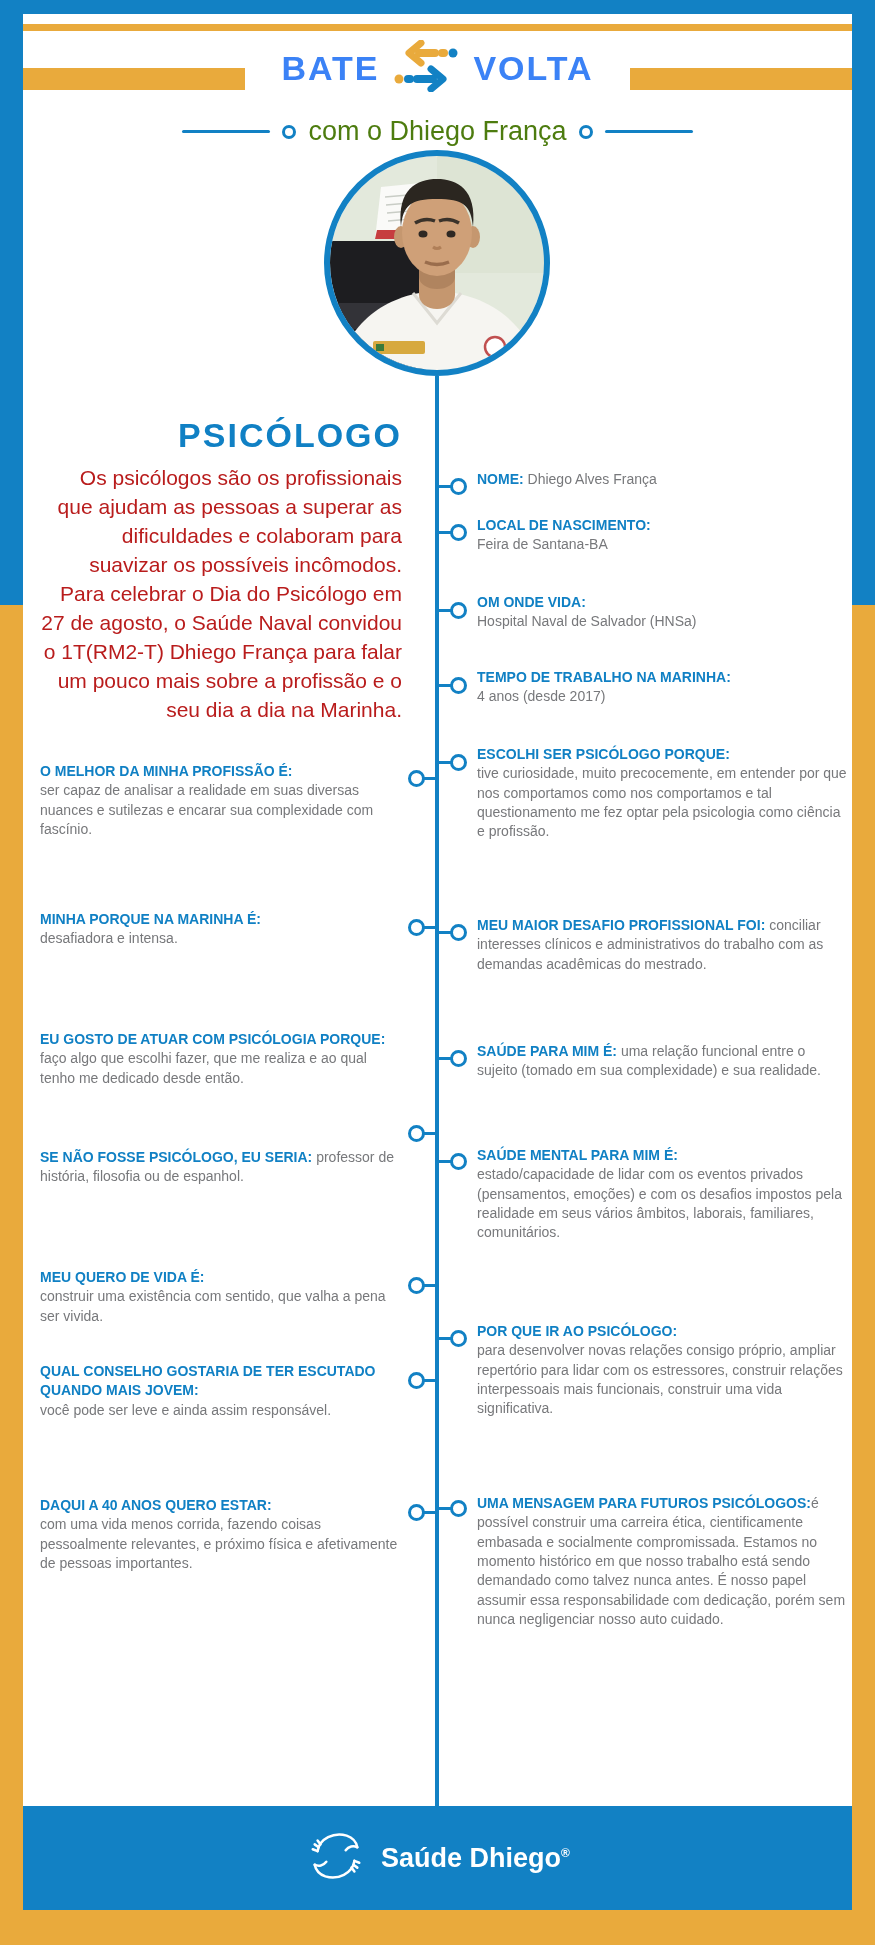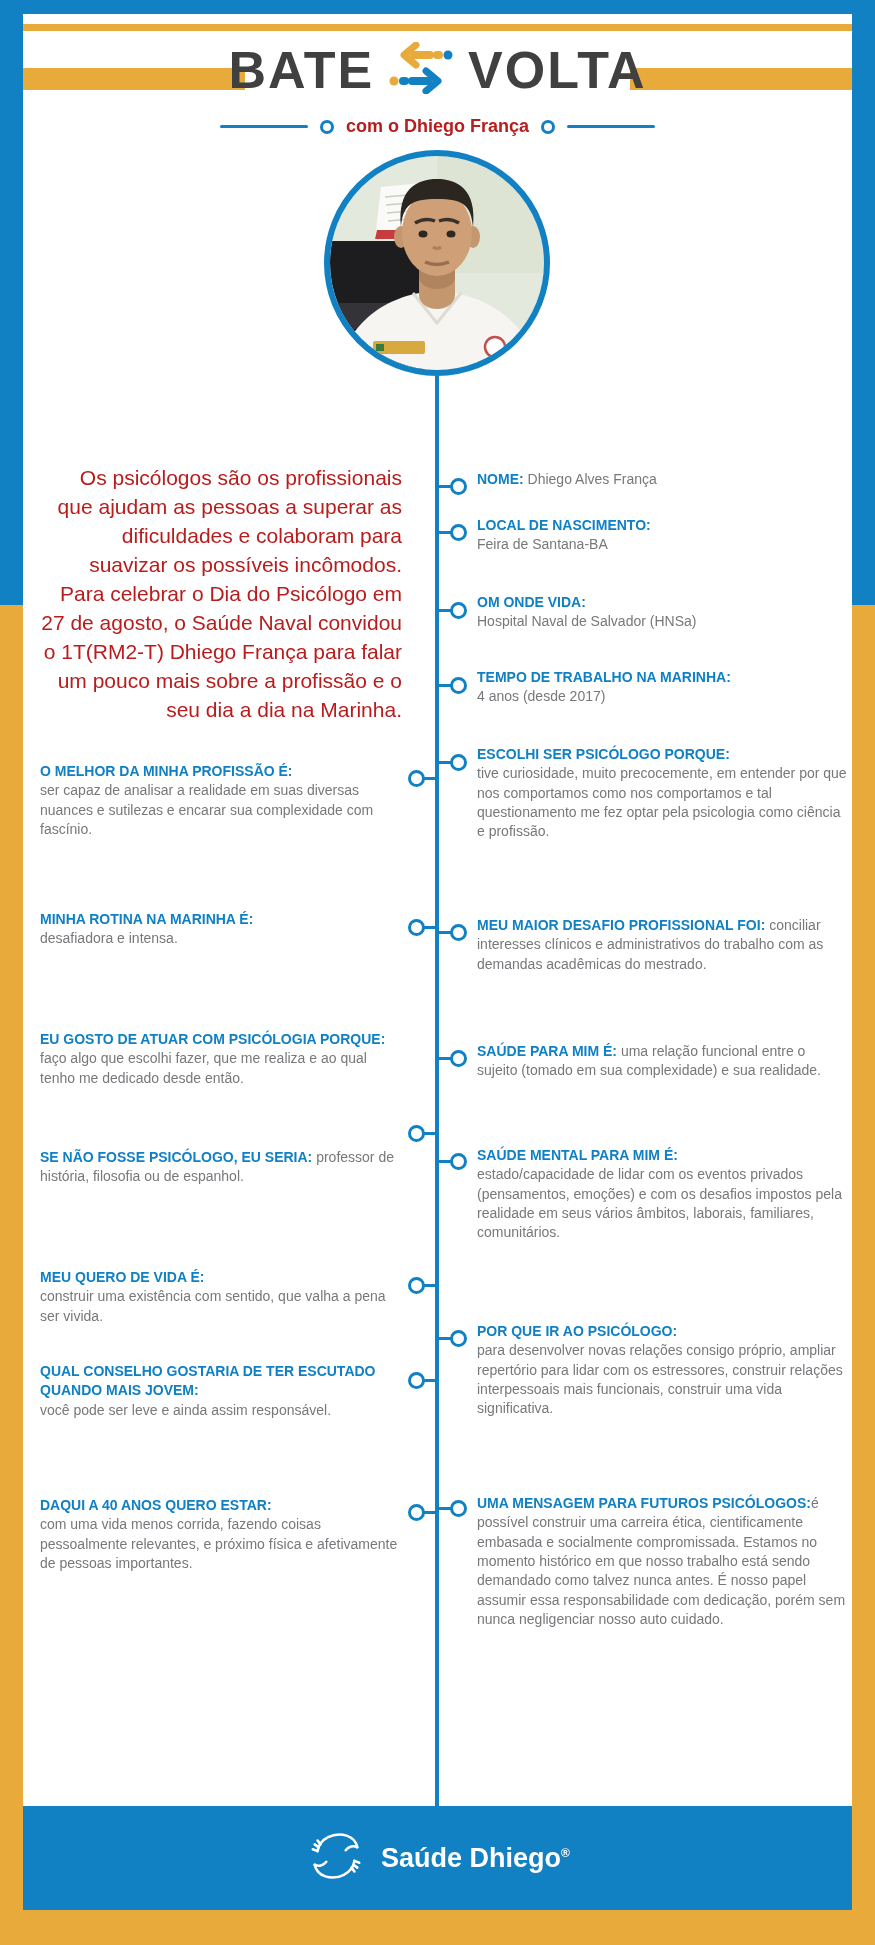--- a/index.html
+++ b/index.html
@@ -13,26 +13,26 @@
   .border-right-blue{left:852px;top:0;width:23px;height:605px;background:#1281C4;}
   .border-right-yellow{left:852px;top:605px;width:23px;height:1340px;background:#E9AA3C;}
   .border-bottom{left:0;top:1910px;width:875px;height:35px;background:#E9AA3C;}
   .accent-strip{left:23px;top:24px;width:829px;height:7px;background:#E9AA3C;}
   
   .hbar{position:absolute;top:68px;height:22px;background:#E9AA3C;}
   .hbar.l{left:23px;width:222px;}
   .hbar.r{left:630px;width:222px;}
   .title-row{position:absolute;left:245px;top:40px;width:385px;display:flex;
              align-items:center;justify-content:center;gap:14px;}
-  .title-word{font-size:52px;font-weight:bold;color:#404040;letter-spacing:2px;}
+  .title-word{font-size:34px;font-weight:bold;color:#3b82f6;letter-spacing:2px;}
   .subtitle-row{position:absolute;left:0;top:116px;width:875px;display:flex;
                 align-items:center;justify-content:center;gap:12px;}
   .sub-line{width:88px;height:3px;background:#1281C4;border-radius:2px;}
   .sub-dot{width:8px;height:8px;border:3px solid #1281C4;border-radius:50%;background:#fff;}
-  .subtitle-text{font-size:18px;font-weight:bold;color:#b91c1c;}
+  .subtitle-text{font-size:27px;font-weight:normal;color:#4d7c0f;}
   
   .photo-wrap{position:absolute;left:317px;top:143px;width:240px;height:240px;}
   .timeline{position:absolute;left:435px;top:376px;width:4px;height:1430px;background:#1281C4;}
   .node{position:absolute;width:11px;height:11px;border:3px solid #1281C4;border-radius:50%;
         background:#fff;}
   .node.r{left:450px;} .node.l{left:408px;}
   .node.r::before{content:'';position:absolute;left:-15px;top:4px;width:15px;height:3px;background:#1281C4;}
   .node.l::after{content:'';position:absolute;right:-15px;top:4px;width:15px;height:3px;background:#1281C4;}
   
   .profession-title{position:absolute;left:40px;top:416px;width:362px;text-align:right;
@@ -146,28 +146,29 @@
   <div class="node r" style="top:1153px"></div>
   <div class="node r" style="top:1330px"></div>
   <div class="node r" style="top:1500px"></div>
   <div class="node l" style="top:770px"></div>
   <div class="node l" style="top:919px"></div>
   <div class="node l" style="top:1125px"></div>
   <div class="node l" style="top:1277px"></div>
   <div class="node l" style="top:1372px"></div>
   <div class="node l" style="top:1504px"></div>
 
+  <div class="profession-title">PSICÓLOGO</div>
   <div class="intro">Os psicólogos são os profissionais que ajudam as pessoas a superar as dificuldades e colaboram para suavizar os possíveis incômodos. Para celebrar o Dia do Psicólogo em 27 de agosto, o Saúde Naval convidou o 1T(RM2-T) Dhiego França para falar um pouco mais sobre a profissão e o seu dia a dia na Marinha.</div>
 
   <div class="item left block" style="top:762px">
     <span class="lbl">O MELHOR DA MINHA PROFISSÃO É:</span>
     <span class="txt">ser capaz de analisar a realidade em suas diversas nuances e sutilezas e encarar sua complexidade com fascínio.</span>
   </div>
   <div class="item left block" style="top:910px">
-    <span class="lbl">MINHA ROTINA NA MARINHA É:</span>
+    <span class="lbl">MINHA PORQUE NA MARINHA É:</span>
     <span class="txt">desafiadora e intensa.</span>
   </div>
   <div class="item left block" style="top:1030px">
     <span class="lbl">EU GOSTO DE ATUAR COM PSICÓLOGIA PORQUE:</span>
     <span class="txt">faço algo que escolhi fazer, que me realiza e ao qual tenho me dedicado desde então.</span>
   </div>
   <div class="item left" style="top:1148px">
     <span class="lbl">SE NÃO FOSSE PSICÓLOGO, EU SERIA:</span>
     <span class="txt">professor de história, filosofia ou de espanhol.</span>
   </div>

